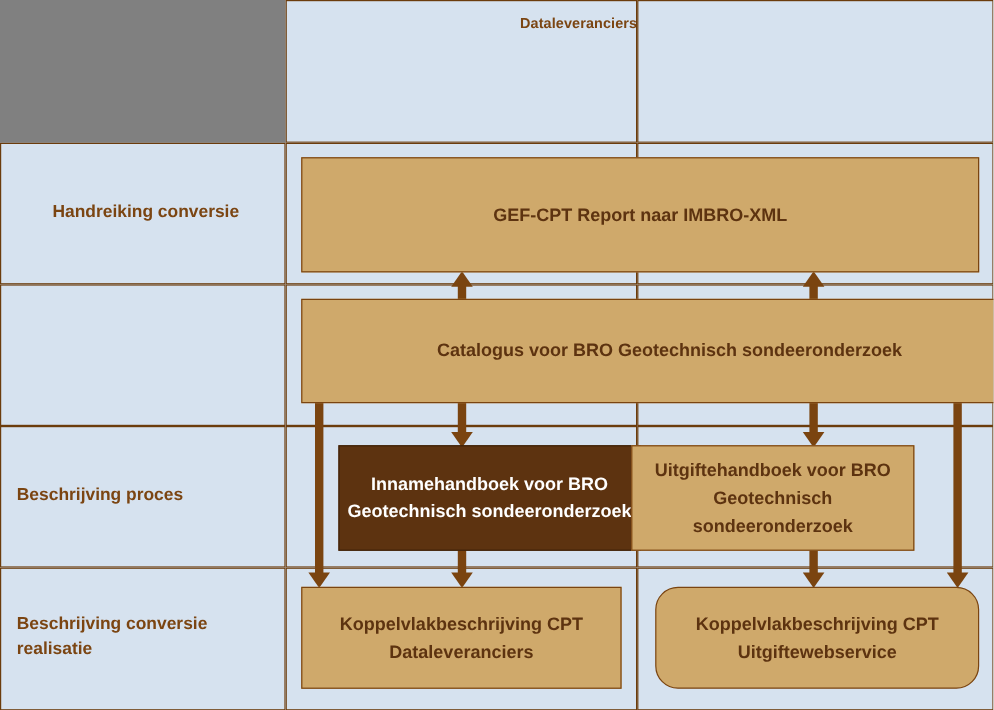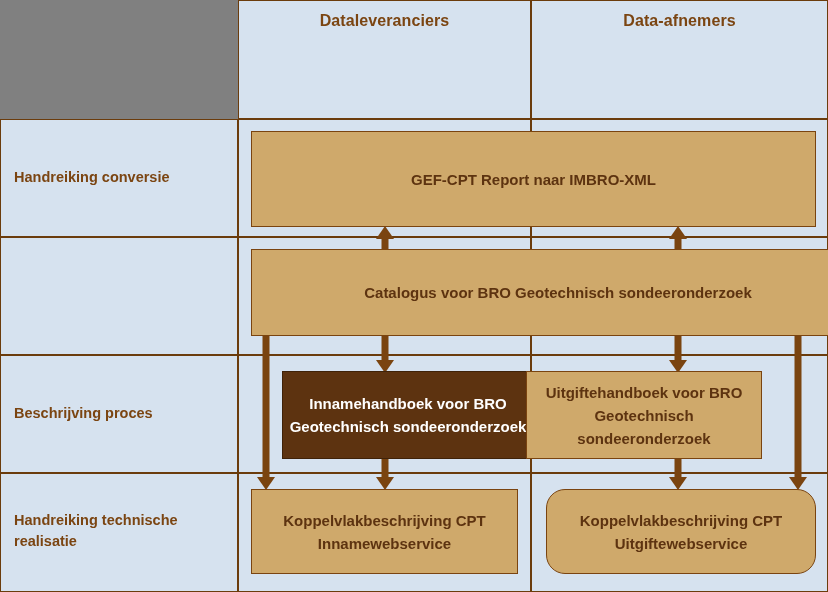--- a/index.html
+++ b/index.html
@@ -28,23 +28,23 @@
     background: #808080;
     border-color: #808080;
   }
   .cell-plain {
     background: #d6e2ef;
   }
 
   
   .col-header {
     position: absolute;
-    text-align: center;
+    text-align: right;
     color: #7b4512;
-    font-size: 16px;
+    font-size: 12px;
     font-weight: bold;
     letter-spacing: .1px;
   }
 
   
   .row-label {
     position: absolute;
     color: #7b4512;
     font-size: 14.5px;
     font-weight: bold;
@@ -128,25 +128,24 @@
 
   <div class="cell cell-plain" style="left:0px; top:355px; width:238px; height:118px;"></div>
   <div class="cell cell-plain" style="left:238px; top:355px; width:293px; height:118px;"></div>
   <div class="cell cell-plain" style="left:531px; top:355px; width:297px; height:118px;"></div>
 
   <div class="cell cell-plain" style="left:0px; top:473px; width:238px; height:119px;"></div>
   <div class="cell cell-plain" style="left:238px; top:473px; width:293px; height:119px;"></div>
   <div class="cell cell-plain" style="left:531px; top:473px; width:297px; height:119px;"></div>
 
   <div class="col-header" style="left:238px; top:12px; width:293px;">Dataleveranciers</div>
-  <div class="col-header" style="left:531px; top:12px; width:297px;">Data-afnemers</div>
-
-  <div class="row-label" style="top:167px;">Handreiking conversie</div>
+
+  <div class="row-label" style="top:167px;text-align:center;">Handreiking conversie</div>
   <div class="row-label" style="top:403px;">Beschrijving proces</div>
-  <div class="row-label" style="top:510px;">Handreiking technische realisatie</div>
+  <div class="row-label" style="top:510px;">Beschrijving conversie realisatie</div>
 
   <div class="conn up" style="left:376px; top:226px; width:18px; height:33px;">
     <div class="head"></div>
     <div class="shaft"></div>
   </div>
   <div class="conn up" style="left:669px; top:226px; width:18px; height:33px;">
     <div class="head"></div>
     <div class="shaft"></div>
   </div>
 
@@ -190,20 +189,20 @@
 
   <div class="doc-box highlight" style="left:282px; top:371px; width:252px; height:88px;">
     <span class="label">Innamehandboek voor BRO Geotechnisch sondeeronderzoek</span>
   </div>
 
   <div class="doc-box" style="left:526px; top:371px; width:236px; height:88px;">
     <span class="label">Uitgiftehandboek voor BRO Geotechnisch sondeeronderzoek</span>
   </div>
 
   <div class="doc-box" style="left:251px; top:489px; width:267px; height:85px;">
-    <span class="label">Koppelvlakbeschrijving CPT Innamewebservice</span>
+    <span class="label">Koppelvlakbeschrijving CPT Dataleveranciers</span>
   </div>
 
   <div class="doc-box" style="left:546px; top:489px; width:270px; height:85px;border-radius:19px;">
     <span class="label">Koppelvlakbeschrijving CPT Uitgiftewebservice</span>
   </div>
 
 </div>
 
 </body></html>

